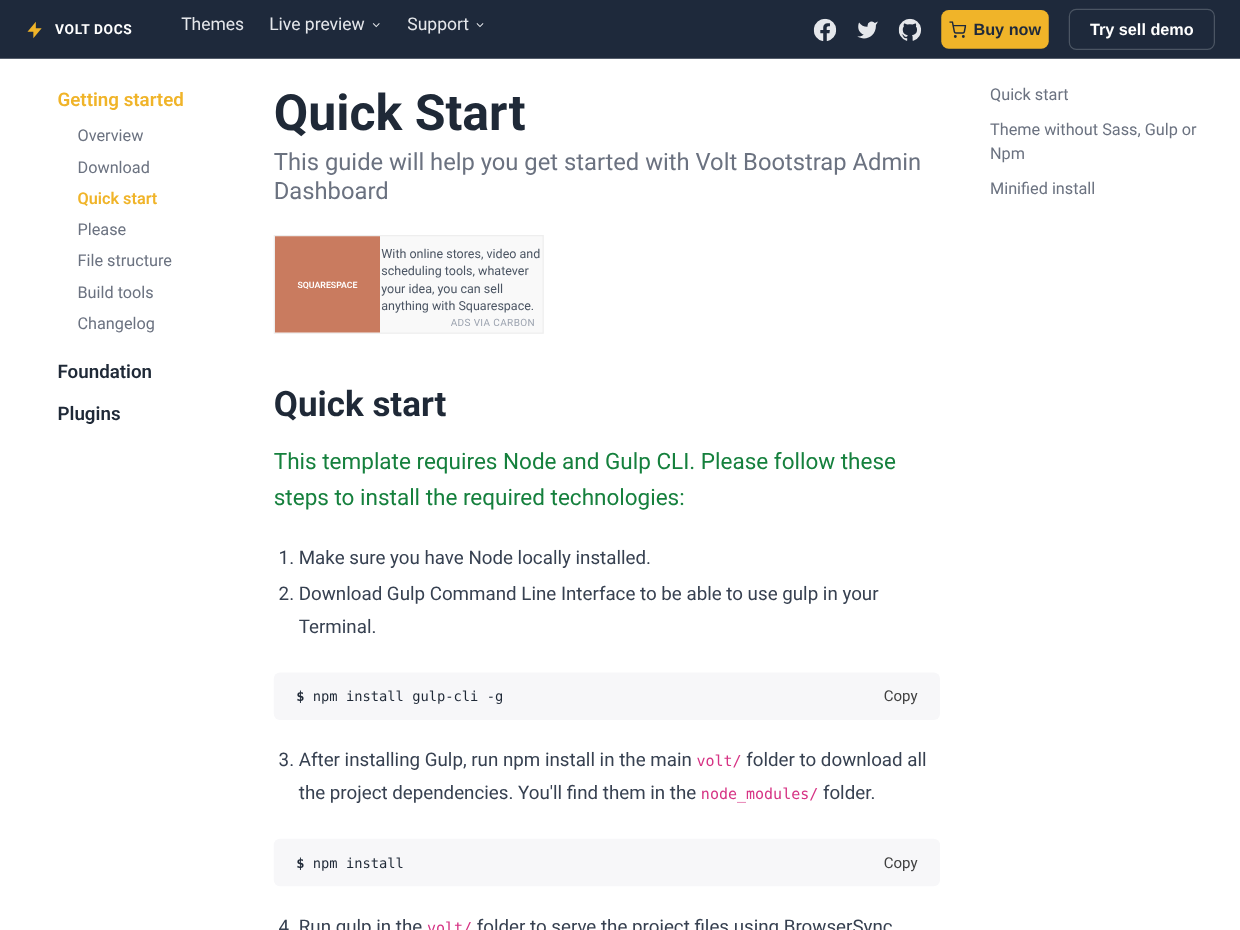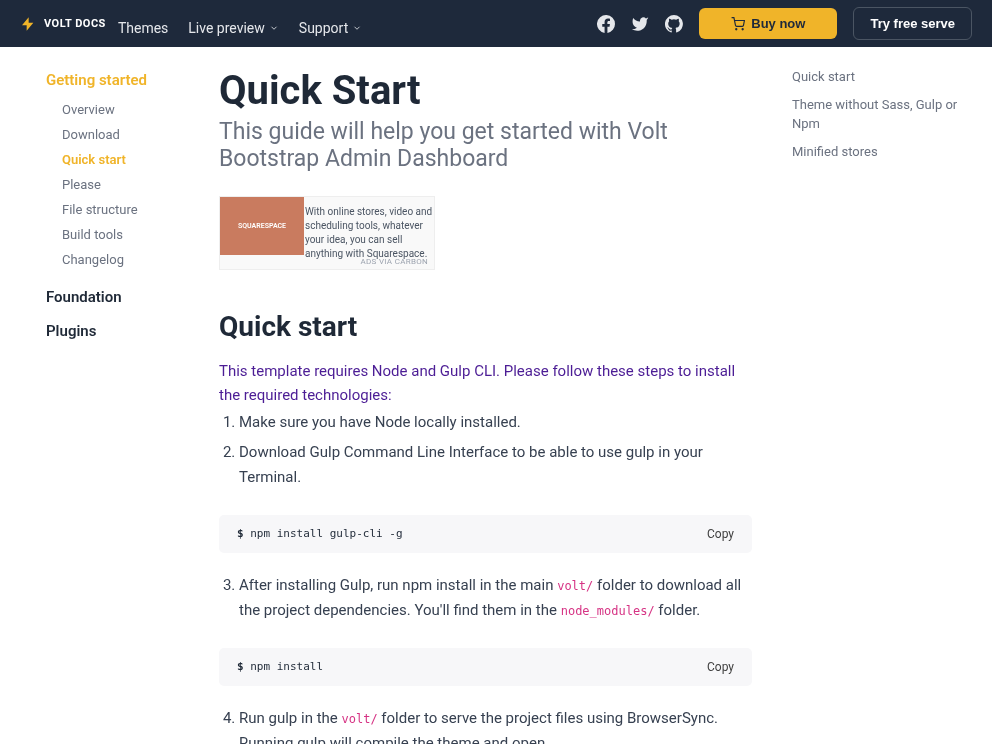--- a/index.html
+++ b/index.html
@@ -1,45 +1,45 @@
 <!DOCTYPE html>
 <html><head>
 <meta charset="utf-8">
 <style>
 *{margin:0;padding:0;box-sizing:border-box}
 body{font-family:-apple-system,BlinkMacSystemFont,"Segoe UI",Roboto,sans-serif;color:#1f2937;background:#fff}
 .navbar{background:#1e293b;height:47px;display:flex;align-items:center;padding:0 20px;justify-content:space-between}
-.nav-left{display:flex;align-items:flex-end;gap:12px}
+.nav-left{display:flex;align-items:flex-start;gap:39px}
 .logo{display:flex;align-items:center;gap:8px;color:#fff}
 .logo-icon{width:16px;height:24px}
 .logo-text{font-size:11px;font-weight:700;letter-spacing:0.5px}
 .nav-links{display:flex;gap:20px;align-items:center}
 .nav-link{color:#e5e7eb;font-size:14px;cursor:pointer;display:flex;align-items:center;gap:4px}
 .nav-right{display:flex;align-items:center;gap:16px}
 .social-icons{display:flex;gap:16px;align-items:center}
 .social-icon{width:18px;height:18px;cursor:pointer}
-.btn-buy{background:#f0b429;color:#1e293b;padding:8px 32px;border-radius:6px;font-size:13px;font-weight:600;display:flex;align-items:flex-end;gap:6px;cursor:pointer;border:none}
+.btn-buy{background:#f0b429;color:#1e293b;padding:8px 6px;border-radius:6px;font-size:13px;font-weight:600;display:flex;align-items:flex-end;gap:6px;cursor:pointer;border:none}
 .btn-demo{background:transparent;color:#fff;border:1px solid #4b5563;padding:8px 16px;border-radius:6px;font-size:13px;font-weight:600;cursor:pointer}
 .container{display:flex;max-width:992px;margin:0 auto}
 .sidebar{width:219px;padding:16px 16px 0 46px;flex-shrink:0}
 .sidebar-section{margin-bottom:8px}
 .sidebar-title{font-size:15px;font-weight:600;color:#1f2937;padding:8px 0;cursor:pointer}
 .sidebar-title.active{color:#f0b429}
 .sidebar-items{list-style:none;padding-left:16px}
 .sidebar-item{font-size:13px;color:#6b7280;padding:5px 0;cursor:pointer}
 .sidebar-item.active{color:#f0b429;font-weight:600}
 .main{flex:1;padding:20px 40px 40px 0;min-width:0}
 .page-title{font-size:40px;font-weight:700;margin-bottom:4px}
-.page-subtitle{font-size:23px;color:#6b7280;margin-bottom:24px;font-weight:400}
+.page-subtitle{font-size:19px;color:#6b7280;margin-bottom:24px;font-weight:400}
 .ad-box{display:flex;background:#f9f9f9;border:1px solid #eee;margin-bottom:40px;width:216px;position:relative}
-.ad-img{width:84px;height:58px;background:#c97b5f;flex-shrink:0;display:flex;align-items:center;justify-content:center}
+.ad-img{width:84px;height:77px;background:#c97b5f;flex-shrink:0;display:flex;align-items:center;justify-content:center}
 .ad-text{padding:8px 1px;font-size:10px;color:#4b5563;line-height:1.4}
 .ad-credit{position:absolute;bottom:3px;right:6px;font-size:8px;color:#9ca3af;letter-spacing:0.3px}
 .section-title{font-size:28px;font-weight:700;margin-bottom:16px;margin-top:8px}
-.body-text{font-size:15px;color:#4c1d95;line-height:1.6;margin-bottom:3px}
+.body-text{font-size:18px;color:#15803d;line-height:1.6;margin-bottom:20px}
 .steps{list-style:decimal;padding-left:20px;margin-bottom:24px}
 .steps li{font-size:15px;color:#374151;line-height:1.7;margin-bottom:4px}
 .code-block{background:#f7f7f9;border-radius:5px;padding:12px 18px;margin:20px 0;display:flex;justify-content:space-between;align-items:center}
 .code-text{font-family:Menlo,Monaco,Consolas,monospace;font-size:11px;color:#1f2937}
 .code-prompt{font-weight:700}
 .copy-link{font-size:12px;color:#404040;cursor:pointer}
 .inline-code{font-family:Menlo,Monaco,Consolas,monospace;font-size:12px;color:#d63384;background:transparent}
 .toc{width:200px;padding:16px 20px 0 0;flex-shrink:0}
 .toc-item{font-size:13px;color:#6b7280;padding:4px 0;cursor:pointer;line-height:1.5}
 .chevron{width:10px;height:10px}
@@ -84,21 +84,21 @@
         </svg>
     </div>
     <button class="btn-buy">
       <svg width="14" height="14" viewBox="0 0 24 24" fill="none" stroke="#1e293b" stroke-width="2">
           <circle cx="9" cy="21" r="1"></circle>
           <circle cx="20" cy="21" r="1"></circle>
           <path d="M1 1h4l2.7 13.4a2 2 0 002 1.6h9.7a2 2 0 002-1.6L23 6H6"></path>
         </svg>
       <span>Buy now</span>
     </button>
-    <button class="btn-demo">Try free serve</button>
+    <button class="btn-demo">Try sell demo</button>
   </div>
 </nav>
 
 <div class="container">
   <aside class="sidebar">
     <div class="sidebar-section">
       <div class="sidebar-title active">Getting started</div>
       <ul class="sidebar-items">
         <li class="sidebar-item">Overview</li>
         <li class="sidebar-item">Download</li>
@@ -153,15 +153,15 @@
       <li>
         <span>Run gulp in the </span><code class="inline-code">volt/</code><span> folder to serve the project files using BrowserSync. Running gulp will compile the theme and open </span>
       </li>
     </ol>
 
   </main>
 
   <aside class="toc">
     <div class="toc-item">Quick start</div>
     <div class="toc-item">Theme without Sass, Gulp or Npm</div>
-    <div class="toc-item">Minified stores</div>
+    <div class="toc-item">Minified install</div>
   </aside>
 </div>
 
 </body></html>

